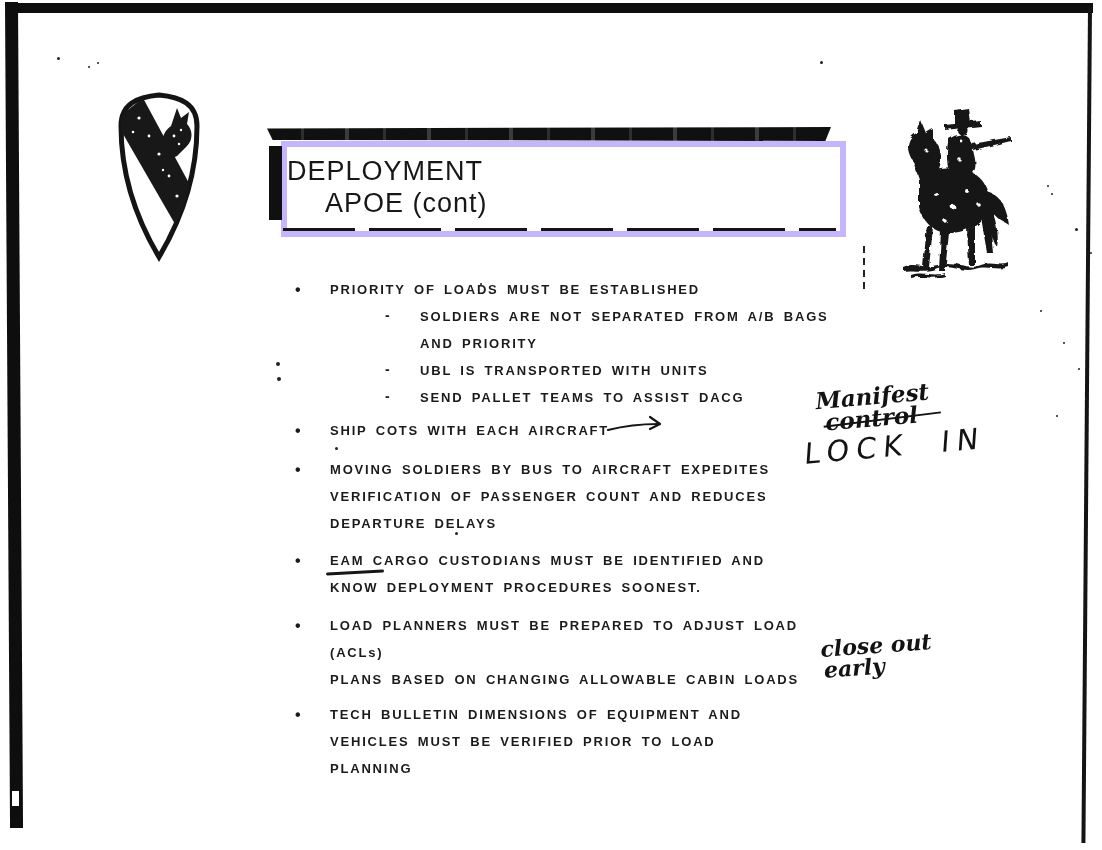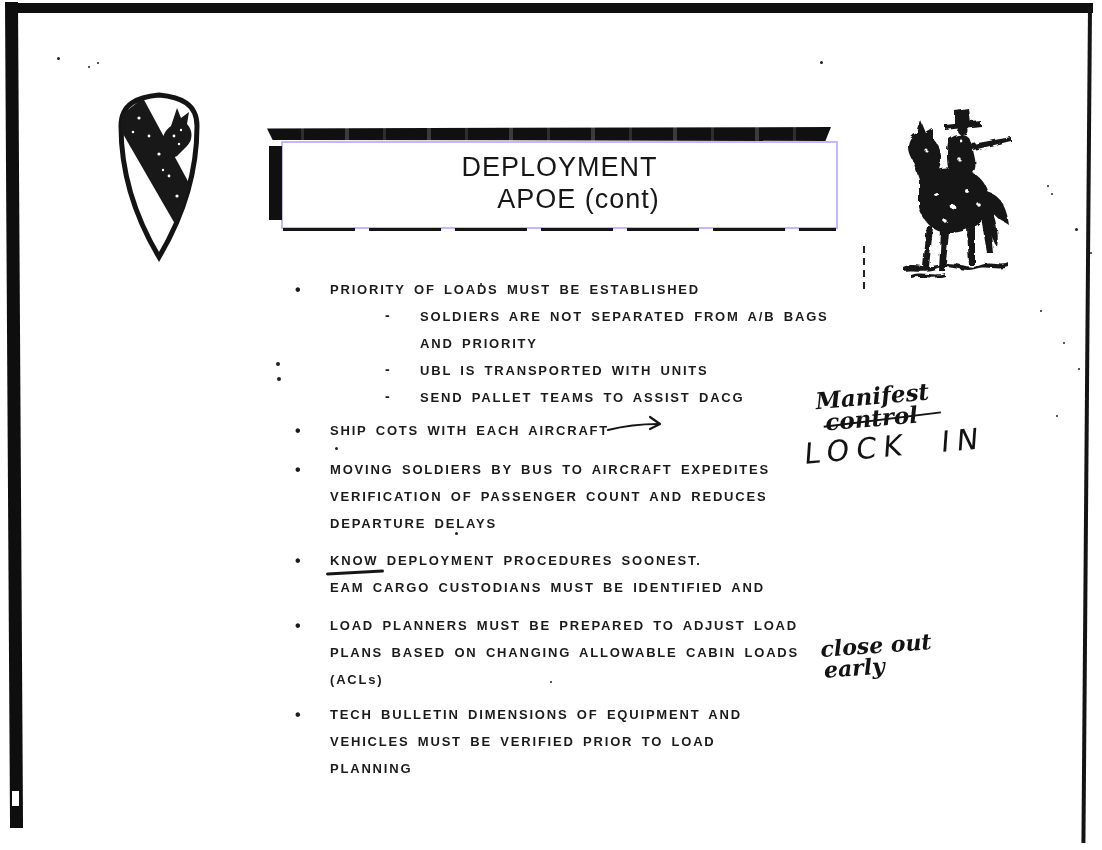--- a/index.html
+++ b/index.html
@@ -12,21 +12,21 @@
             transform:rotate(-0.35deg);transform-origin:top left;}
   .bar-left-notch{position:absolute;left:12px;top:791px;width:7px;height:15px;background:#fff;}
   .bar-right{position:absolute;left:1088px;top:7px;width:4px;height:836px;background:#141414;
              transform:rotate(0.45deg);transform-origin:top left;}
 
   
   .titlebar-top{position:absolute;left:267px;top:127px;width:564px;height:14px;
     background:repeating-linear-gradient(90deg,#101010 0 34px,#2e2e2e 34px 37px,#101010 37px 78px,rgba(16,16,16,.82) 78px 82px);
     clip-path:polygon(0 10%,100% 0,99% 100%,1% 92%);}
   .titlebox{position:absolute;left:281px;top:141px;width:553px;height:84px;background:#fff;
-            border:2px solid #c4b5fd;text-align:center;}
+            border:6px solid #c4b5fd;text-align:left;}
   .titlebox .t1{margin-top:8px;font-size:27px;line-height:32px;letter-spacing:1px;color:#171717;}
   .titlebox .t2{font-size:27px;line-height:32px;letter-spacing:1px;color:#171717;padding-left:38px;}
   .tb-left-shadow{position:absolute;left:269px;top:146px;width:13px;height:74px;background:#101010;}
   .tb-bottom-dashes{position:absolute;left:283px;top:228px;width:553px;height:3px;
     background:repeating-linear-gradient(90deg,#141414 0 72px,transparent 72px 86px);}
 
   
   .blist{position:absolute;left:293px;top:276px;width:565px;font-weight:700;font-size:13px;
          letter-spacing:1.8px;word-spacing:3px;color:#1b1b1b;}
   .item{position:relative;line-height:27px;}
@@ -160,28 +160,28 @@
         <div class="ln">SHIP COTS WITH EACH AIRCRAFT</div>
       </div>
       <div class="item l1" style="margin-top: 12px;">
         <span class="marker">•</span>
         <div class="ln">MOVING SOLDIERS BY BUS TO AIRCRAFT EXPEDITES</div>
         <div class="ln">VERIFICATION OF PASSENGER COUNT AND REDUCES</div>
         <div class="ln">DEPARTURE DELAYS</div>
       </div>
       <div class="item l1" style="margin-top: 10px;">
         <span class="marker">•</span>
+        <div class="ln">EAM CARGO CUSTODIANS MUST BE IDENTIFIED AND</div>
         <div class="ln">KNOW DEPLOYMENT PROCEDURES SOONEST.</div>
-        <div class="ln">EAM CARGO CUSTODIANS MUST BE IDENTIFIED AND</div>
       </div>
       <div class="item l1" style="margin-top: 11px;">
         <span class="marker">•</span>
         <div class="ln">LOAD PLANNERS MUST BE PREPARED TO ADJUST LOAD</div>
+        <div class="ln">(ACLs)</div>
         <div class="ln">PLANS BASED ON CHANGING ALLOWABLE CABIN LOADS</div>
-        <div class="ln">(ACLs)</div>
       </div>
       <div class="item l1" style="margin-top: 8px;">
         <span class="marker">•</span>
         <div class="ln">TECH BULLETIN DIMENSIONS OF EQUIPMENT AND</div>
         <div class="ln">VEHICLES MUST BE VERIFIED PRIOR TO LOAD</div>
         <div class="ln">PLANNING</div>
       </div>
     </div>
 
   <svg class="hand-arrow" width="64" height="24" viewBox="0 0 64 24">

